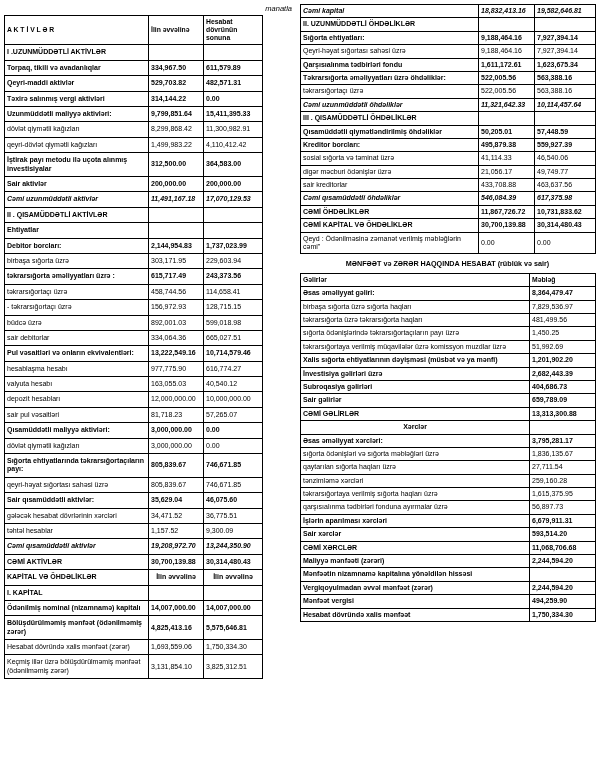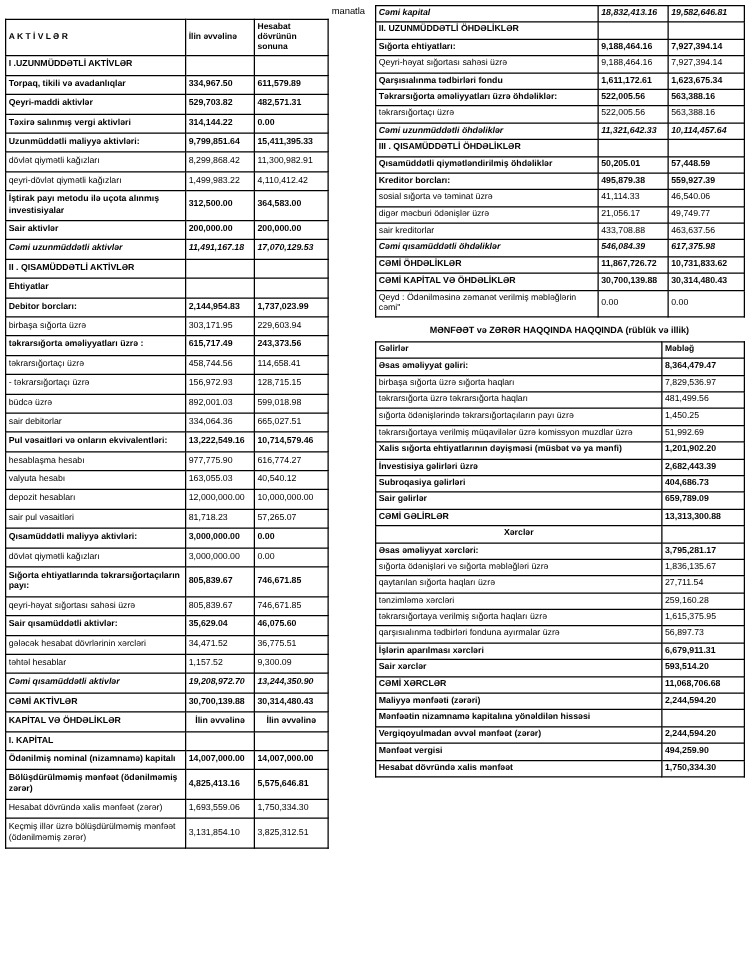--- a/index.html
+++ b/index.html
@@ -5,21 +5,21 @@
   html, body { margin: 0; padding: 0; background: #ffffff; }
   body {
     width: 600px; height: 780px; overflow: hidden;
     font-family: "Liberation Sans", sans-serif; color: #000;
   }
   .page { display: flex; align-items: flex-start; padding: 4px 0 0 4px; }
   .col-left  { width: 258px; margin-right: 38px; }
   .col-right { width: 295px; }
 
   .note {
-    width: 288px; font-size: 7.5px; 
+    width: 288px; font-size: 7.5px; font-style: italic;
     text-align: right; margin-bottom: 2px; line-height: 1.2;
   }
 
   table { border-collapse: collapse; table-layout: fixed; width: 100%; }
   th, td {
     border: 1px solid #000;
     font-size: 7px; line-height: 1.2;
     padding: 2px; vertical-align: top;
     word-wrap: break-word; overflow: hidden;
   }
@@ -354,21 +354,21 @@
             <td class="cell-num">30,314,480.43</td>
           </tr>
           <tr class="row-sub">
             <td class="cell-label">Qeyd : Ödənilməsinə zəmanət verilmiş məbləğlərin cəmi"</td>
             <td class="cell-num">0.00</td>
             <td class="cell-num">0.00</td>
           </tr>
         </tbody>
     </table>
 
-    <div class="pl-title">MƏNFƏƏT və ZƏRƏR HAQQINDA HAQQINDA (rüblük və illik)</div>
+    <div class="pl-title">MƏNFƏƏT və ZƏRƏR HAQQINDA HESABAT (rüblük və sair)</div>
 
     <table class="tbl-pl">
       <colgroup>
         <col style="width:229px">
           <col style="width:66px">
       </colgroup>
       <thead>
         <tr>
           <th class="cell-label">Gəlirlər</th>
           <th class="cell-num">Məbləğ</th>

